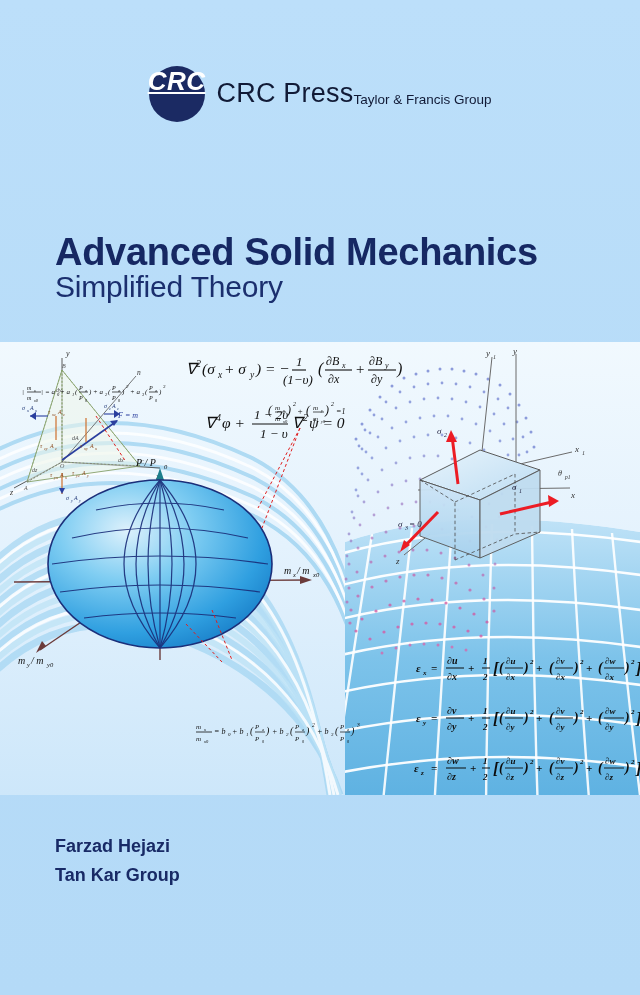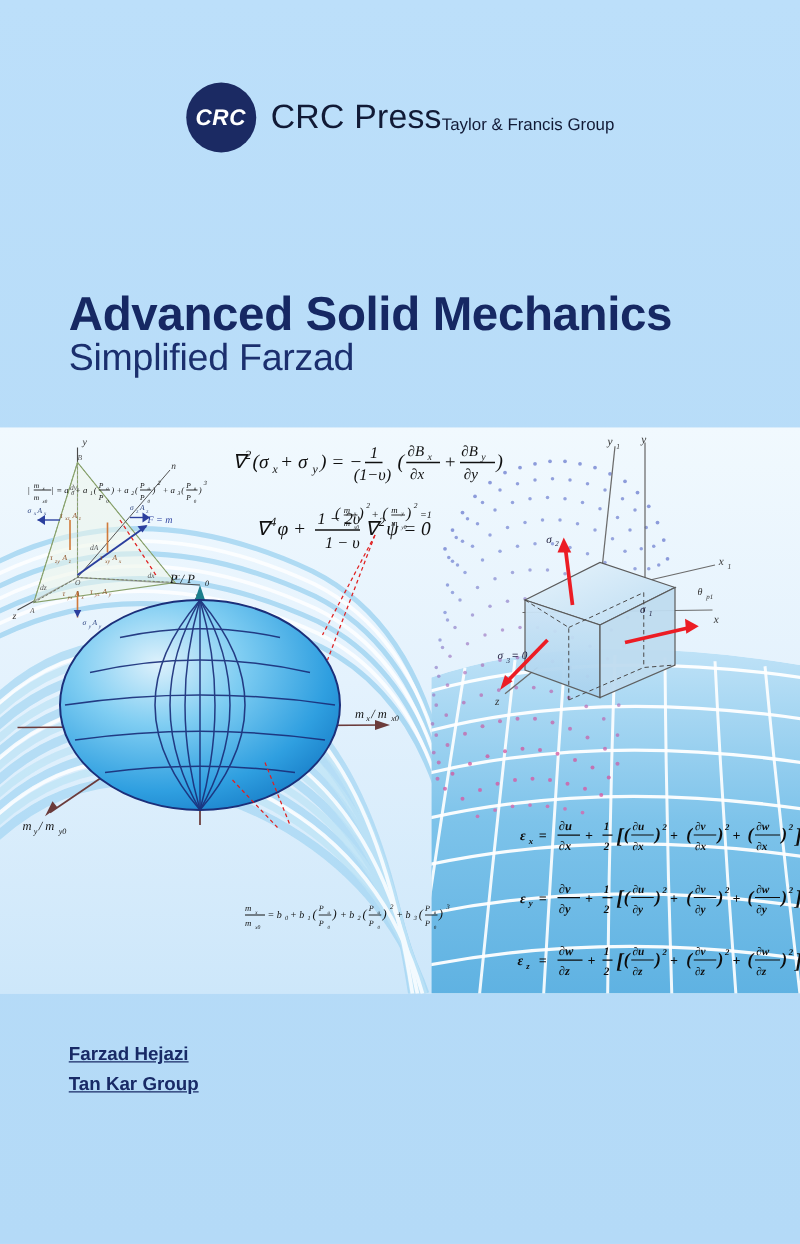--- a/index.html
+++ b/index.html
@@ -16,23 +16,24 @@
   }
 
   
   #logo{
     position:absolute;top:66px;left:0;width:640px;
     display:flex;justify-content:center;align-items:center;gap:12px;
   }
   #logo .mark{
     width:56px;height:56px;border-radius:50%;
     background:#1b2a63;
-    display:flex;align-items:center;justify-content:center;
-    color:#fff;font-weight:bold;font-size:18px;letter-spacing:.5px;
+    display:flex;justify-content:center;
+    color:#fff;font-weight:bold;font-size:26px;letter-spacing:.5px;
     font-style:italic;
+    text-decoration:underline;
   }
   #logo .words{display:flex;flex-direction:row;justify-content:center;}
   #logo .p1{font-size:27px;color:#111a36;letter-spacing:.2px;line-height:1.04;}
   #logo .p2{font-size:13.5px;color:#111a36;line-height:1.3;margin-top:12px;}
 
   
   #title{
     position:absolute;left:55px;top:231px;width:540px;
     font-size:38px;font-weight:bold;color:#162863;letter-spacing:-0.3px;
   }
@@ -45,41 +46,41 @@
   #art{
     position:absolute;left:0;top:342px;width:640px;height:453px;
     background:linear-gradient(180deg,#eef7fe 0%,#e7f4fd 28%,#ddeffc 60%,#d2e9fb 100%);
     overflow:hidden;
   }
   #art svg{display:block;width:640px;height:453px;}
 
   
   #authors{
     position:absolute;left:55px;top:832px;
-    font-size:15px;font-weight:bold;color:#182a66;line-height:1.62;text-decoration:underline;
+    font-size:18px;font-weight:bold;color:#182a66;line-height:1.62;
   }
   #authors div{white-space:nowrap;}
 </style>
 </head>
 <body>
 
 <div id="cover">
 
   <div id="logo">
     <div class="mark">
       <span>CRC</span>
     </div>
     <div class="words">
       <div class="p1">CRC Press</div>
       <div class="p2">Taylor &amp; Francis Group</div>
     </div>
   </div>
 
   <div id="title">Advanced Solid Mechanics</div>
-  <div id="subtitle">Simplified Farzad</div>
+  <div id="subtitle">Simplified Theory</div>
 
   <div id="art">
     <svg viewBox="0 0 640 453" xmlns="http://www.w3.org/2000/svg">
       <defs>
         <linearGradient id="panelbg" x1="0" y1="0" x2="0" y2="1">
           <stop offset="0" stop-color="#f1f9fe"></stop>
           <stop offset="0.45" stop-color="#e4f2fd"></stop>
           <stop offset="1" stop-color="#cde7fa"></stop>
         </linearGradient>
         <radialGradient id="sphgrad" cx="0.35" cy="0.3" r="0.85">

